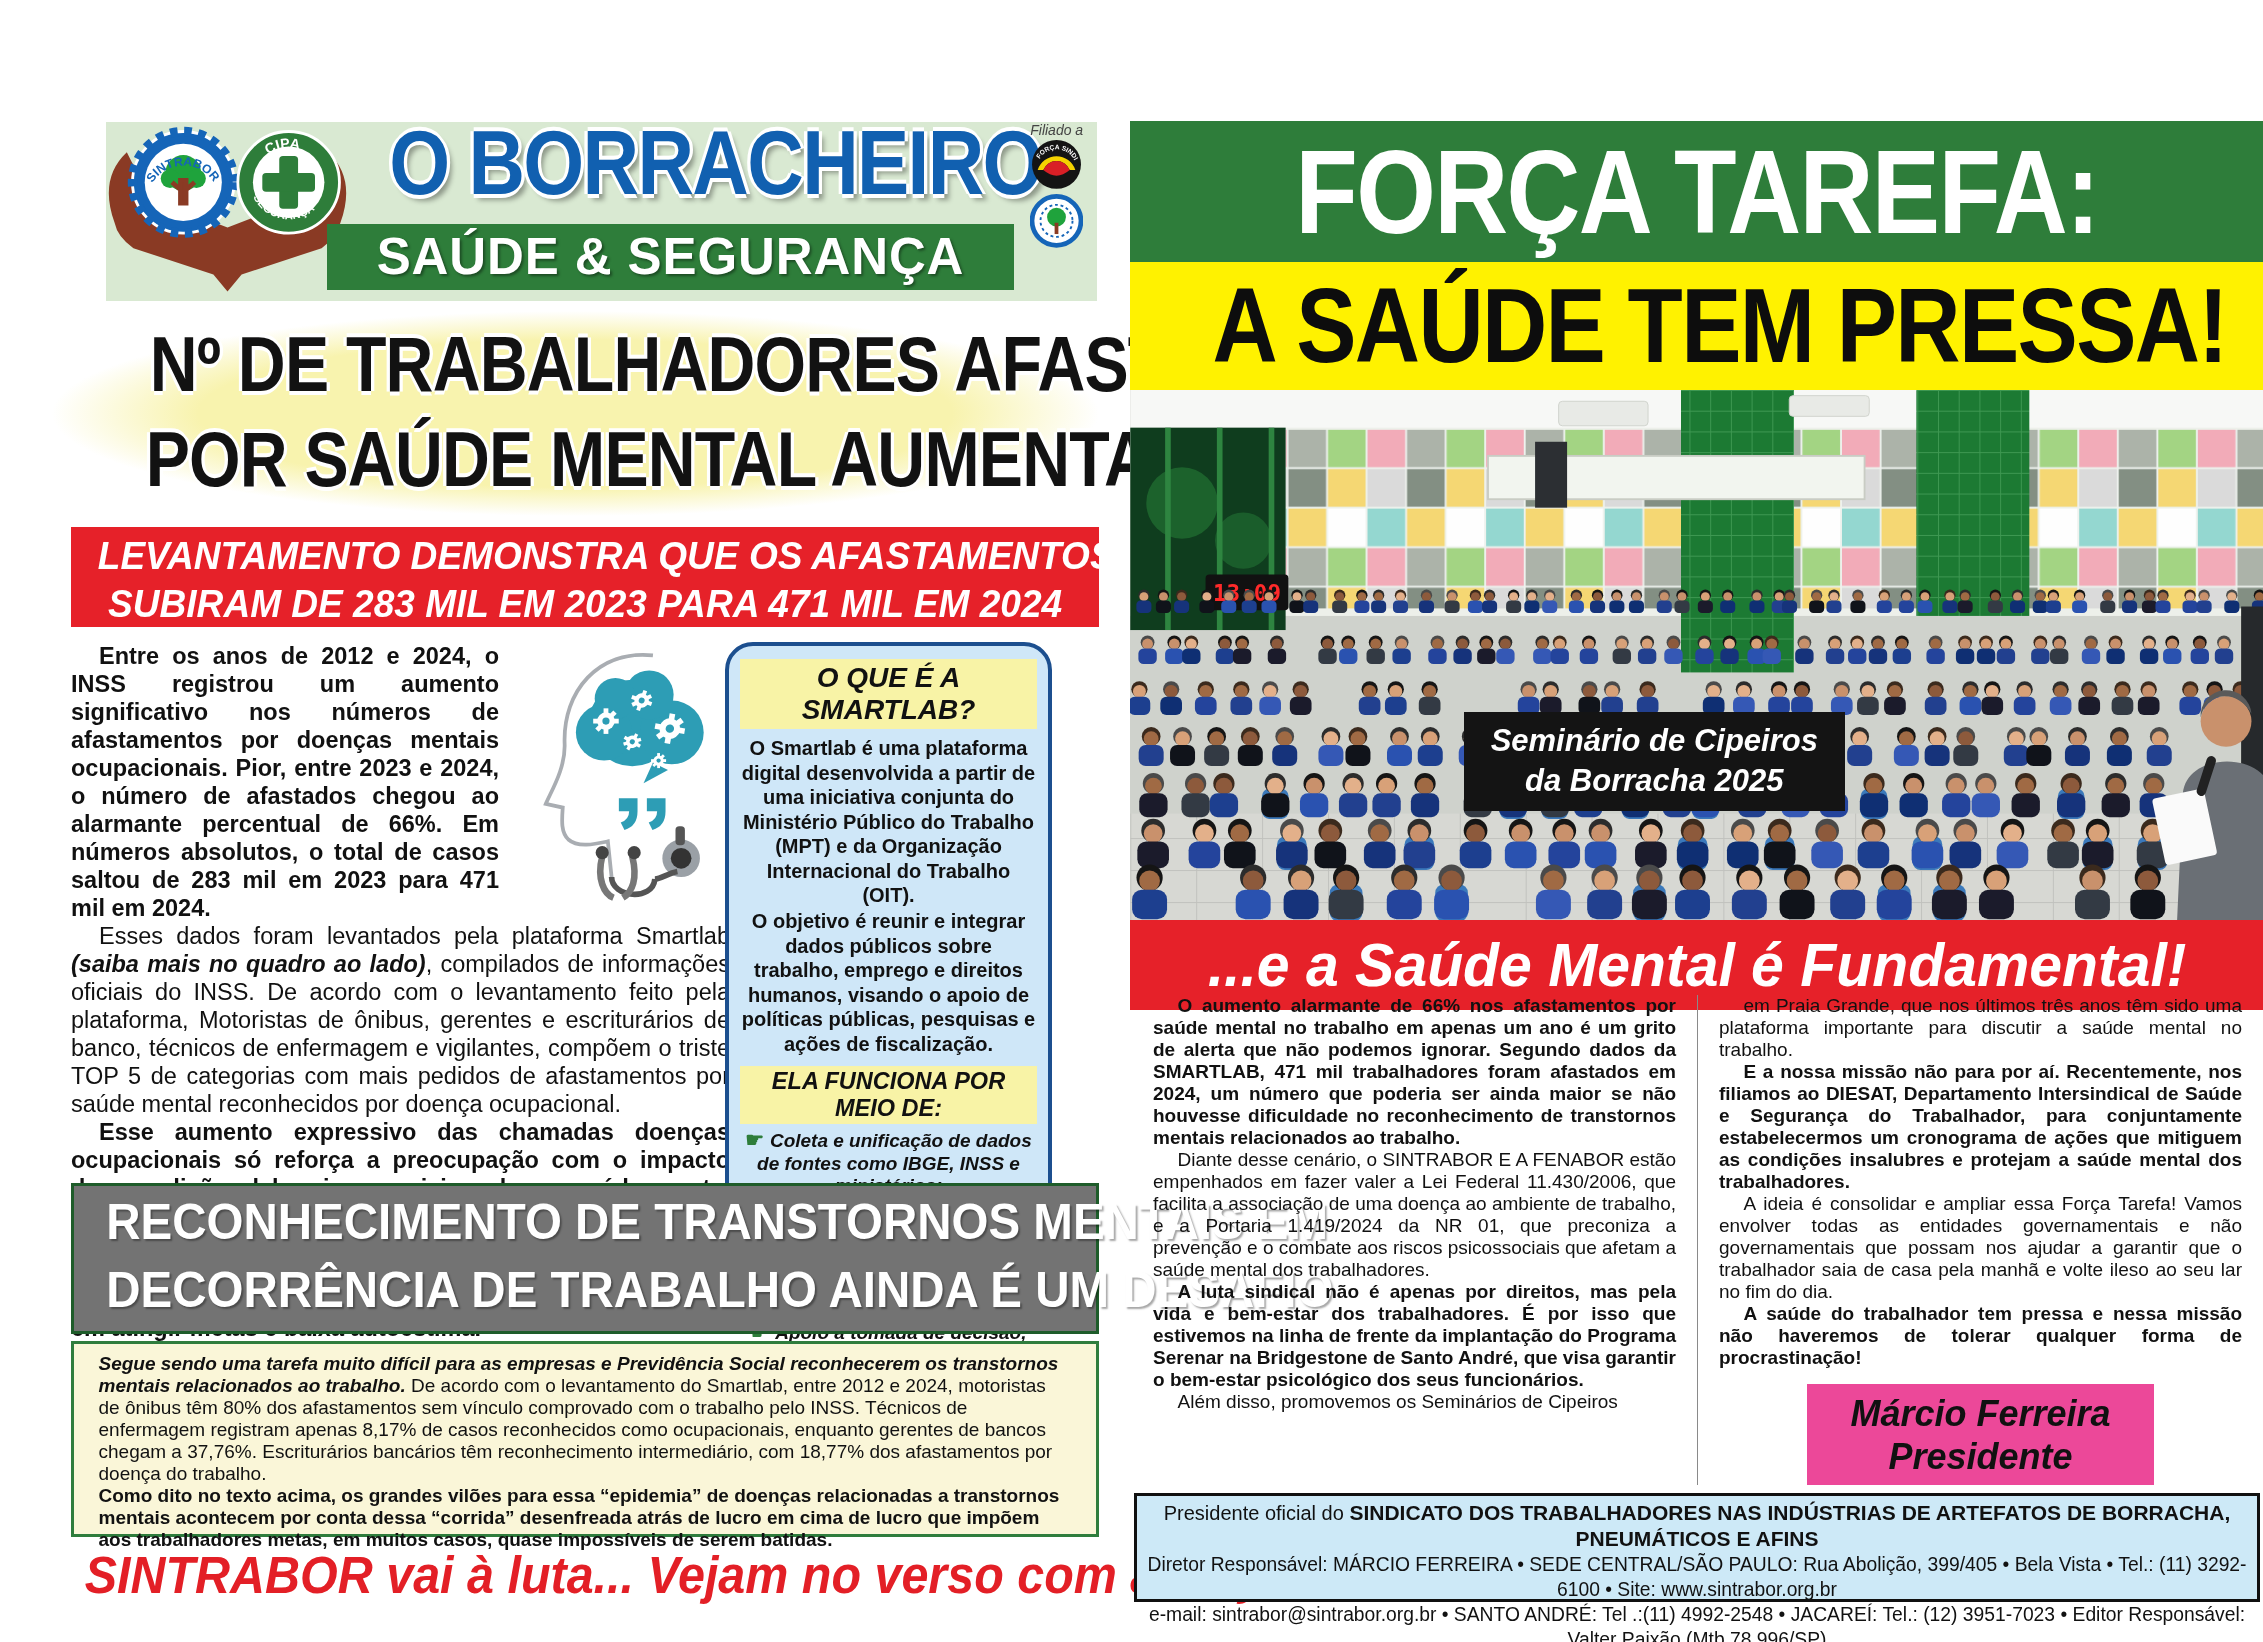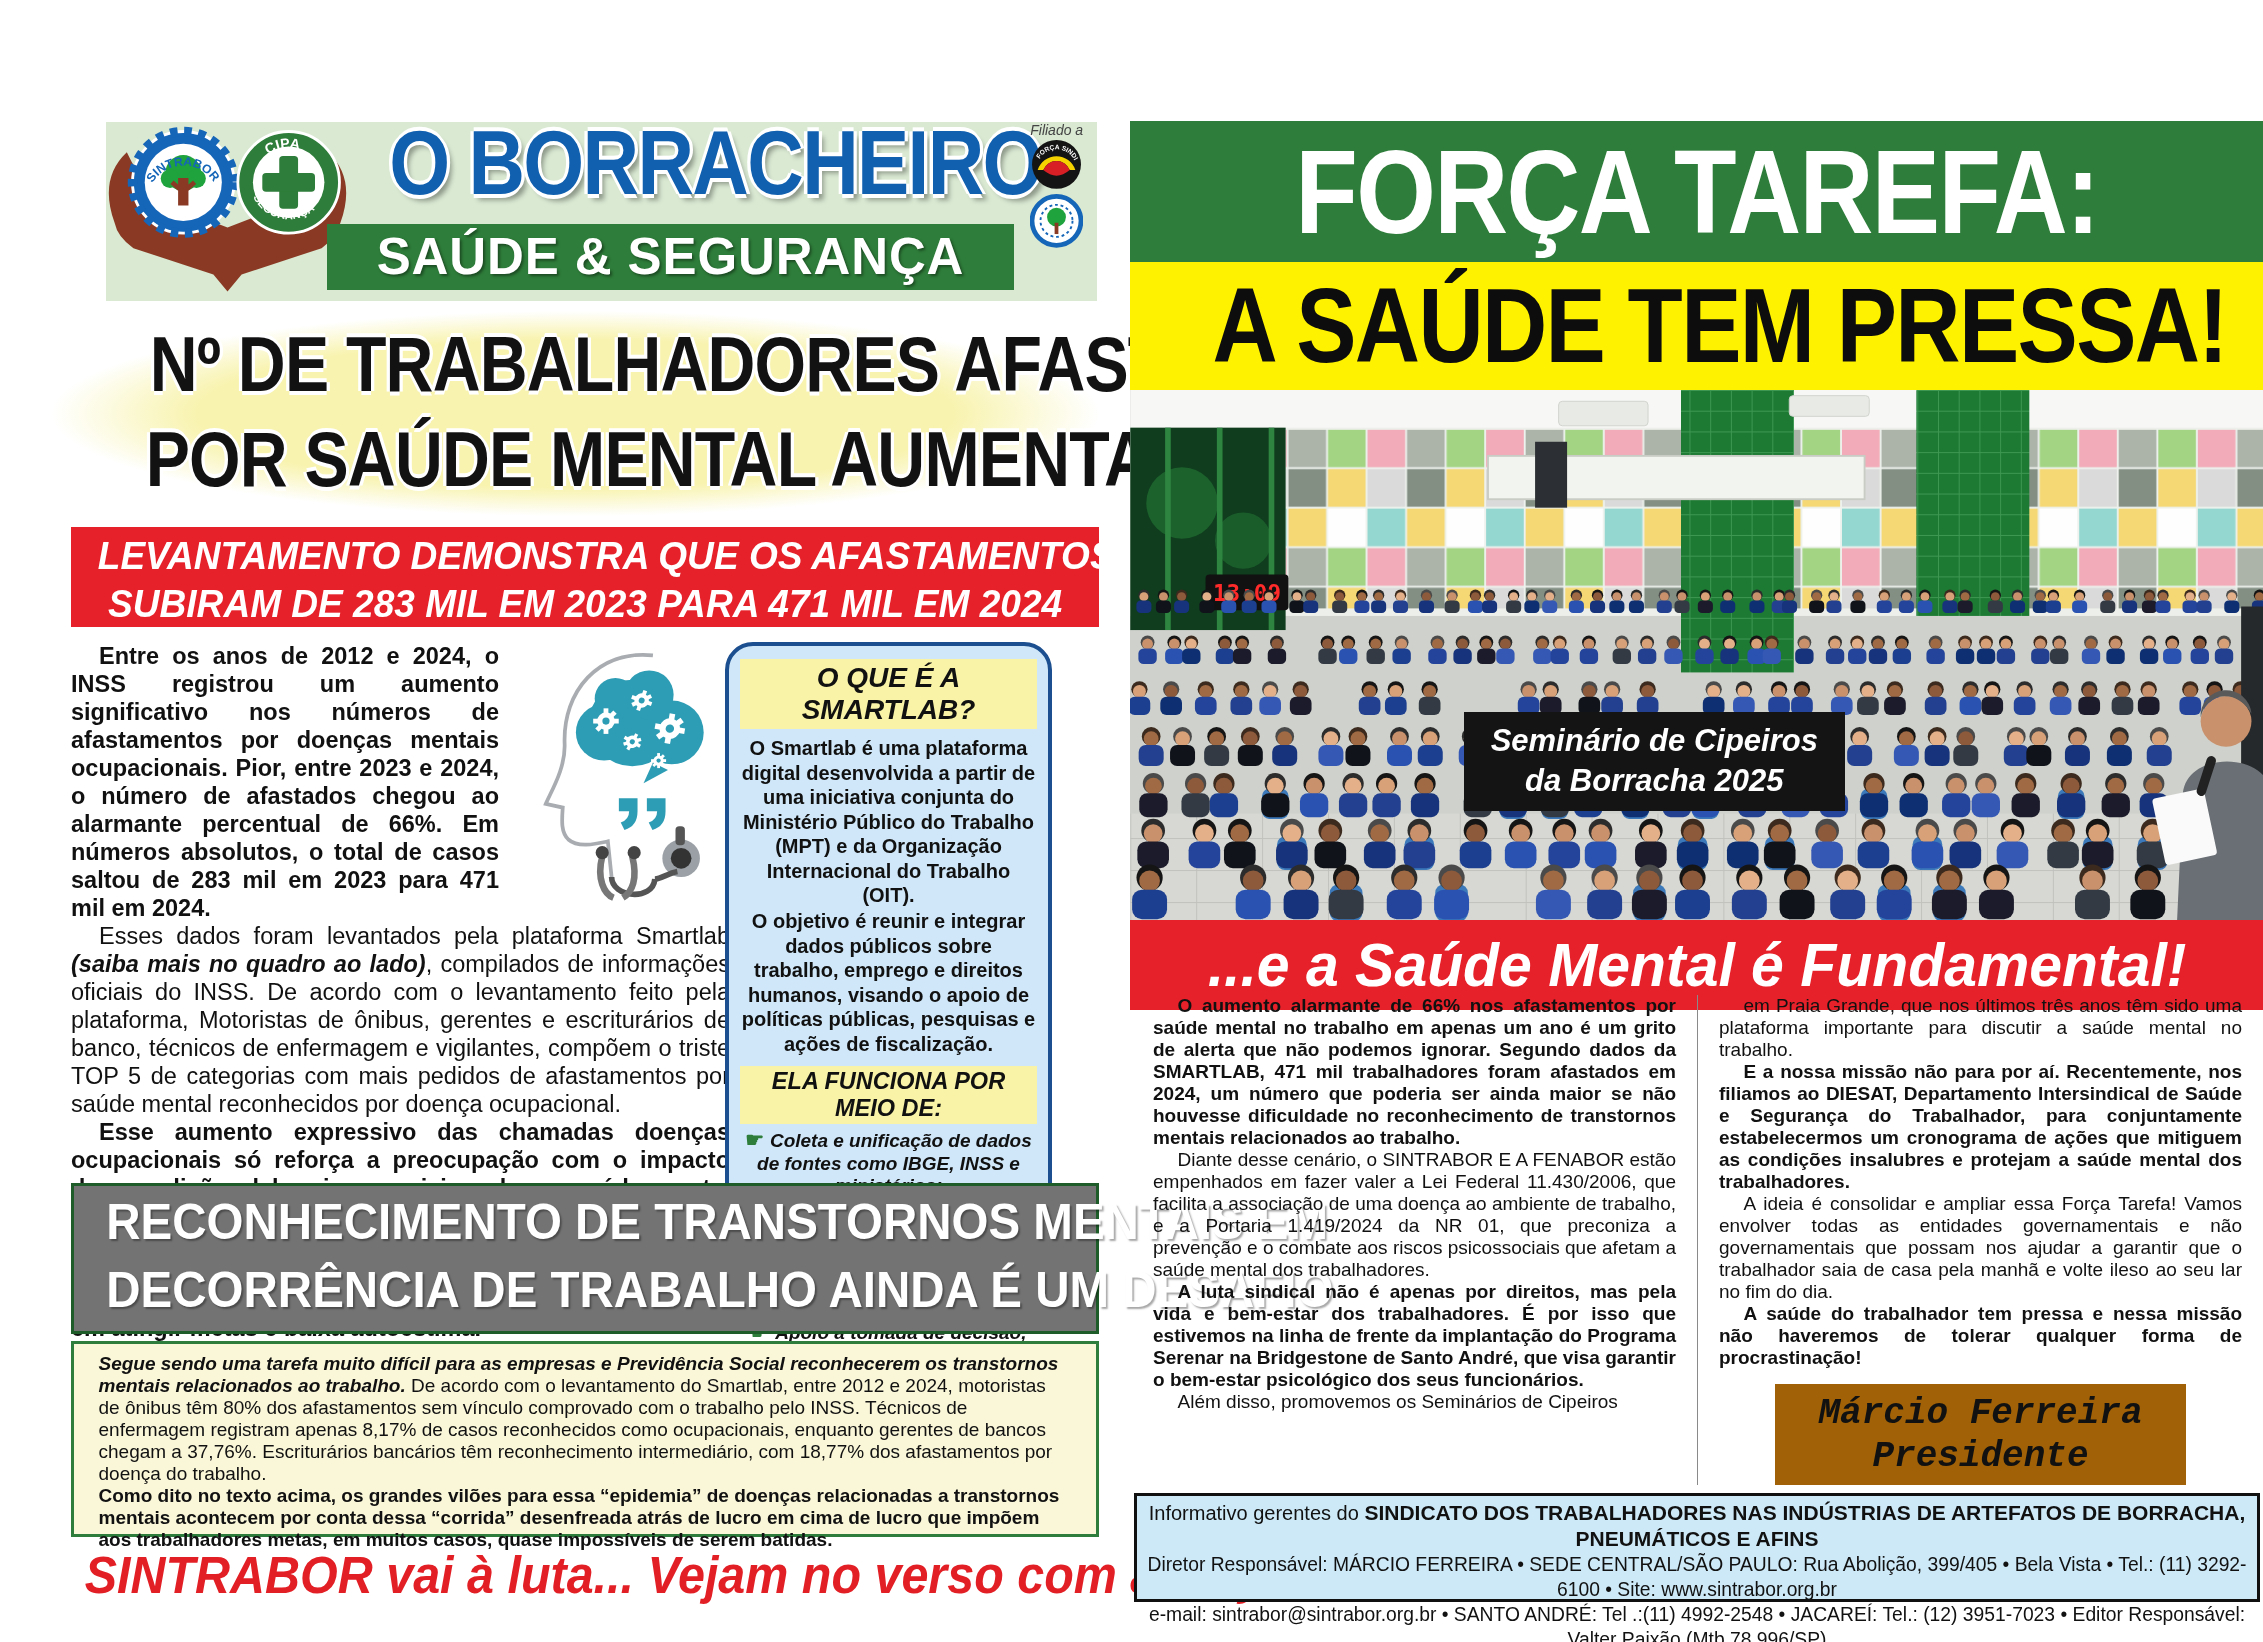--- a/index.html
+++ b/index.html
@@ -65,22 +65,22 @@
   #photo-caption{position:absolute;left:334px;top:322px;width:373px;background:#141414;color:#fff;
     text-align:center;font-weight:bold;font-style:italic;font-size:31px;line-height:40px;padding:9.4px 3.8px;}
   #banner-red{left:1130px;top:920px;width:1134px;height:90px;background:#e62129;color:#fff;
     text-align:center;line-height:90px;font-weight:900;font-style:italic;font-size:62px;}
   #rbody{left:1153px;top:995px;width:1089px;display:flex;font-size:19px;line-height:22px;text-align:justify;}
   #rbody .col{width:533px;}
   #rbody .col1{padding-right:21px;}
   #rbody .col2{border-left:1.9px solid #8a8a8a;padding-left:21px;}
   #rbody p{margin:0;text-indent:24.5px;}
   #signature{text-align:center;margin-top:15px;}
-  #signature .sig{display:inline-block;background:#a16207;padding:7.5px 43px;font-size:36px;line-height:43px;
-    font-weight:bold;font-style:italic;font-family:Liberation Mono, monospace;}
+  #signature .sig{display:inline-block;background:#ec4899;padding:7.5px 43px;font-size:36px;line-height:43px;
+    font-weight:bold;font-style:italic;}
   #footer{left:1134px;top:1493px;width:1126px;height:109px;background:#cde9f7;border:3.8px solid #101010;
     box-sizing:border-box;text-align:center;font-size:19.3px;line-height:25px;padding-top:3.8px;}
   #footer .l1{font-size:20px;}
   #footer .l1 .bold{font-weight:bold;font-size:21px;}
 </style>
 </head>
 <body>
 
 <div id="page">
 
@@ -1001,20 +1001,20 @@
       <div id="signature">
         <div class="sig">
           <div>Márcio Ferreira</div>
           <div>Presidente</div>
         </div>
       </div>
     </div>
   </div>
 
   <div id="footer" class="abs">
-    <div class="l1"><span>Informativo gerentes do </span><span class="bold">SINDICATO DOS TRABALHADORES NAS INDÚSTRIAS DE ARTEFATOS DE BORRACHA, PNEUMÁTICOS E AFINS</span></div>
+    <div class="l1"><span>Presidente oficial do </span><span class="bold">SINDICATO DOS TRABALHADORES NAS INDÚSTRIAS DE ARTEFATOS DE BORRACHA, PNEUMÁTICOS E AFINS</span></div>
     <div>Diretor Responsável: MÁRCIO FERREIRA • SEDE CENTRAL/SÃO PAULO: Rua Abolição, 399/405 • Bela Vista • Tel.: (11) 3292-6100 • Site: www.sintrabor.org.br</div>
     <div>e-mail: sintrabor@sintrabor.org.br • SANTO ANDRÉ: Tel .:(11) 4992-2548 • JACAREÍ: Tel.: (12) 3951-7023 • Editor Responsável: Valter Paixão (Mtb 78.996/SP)</div>
 
   </div>
 
 </div>
 
 
 </body></html>

